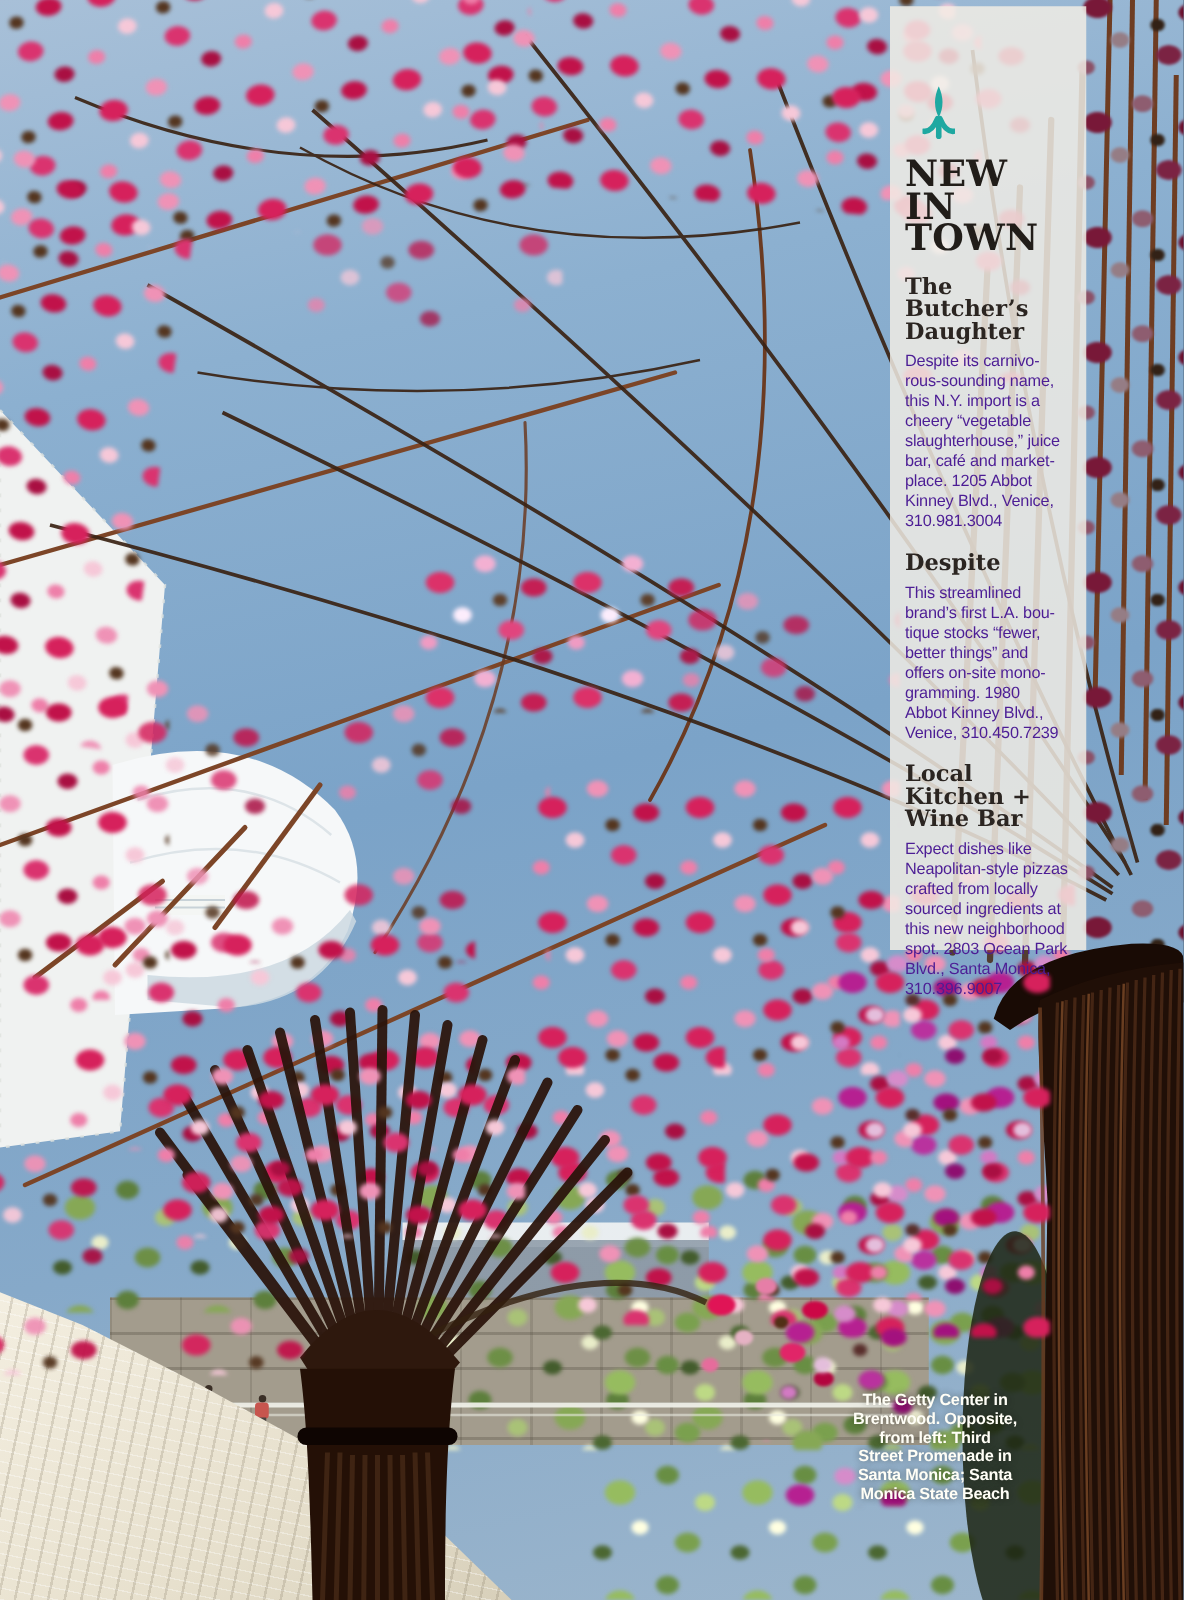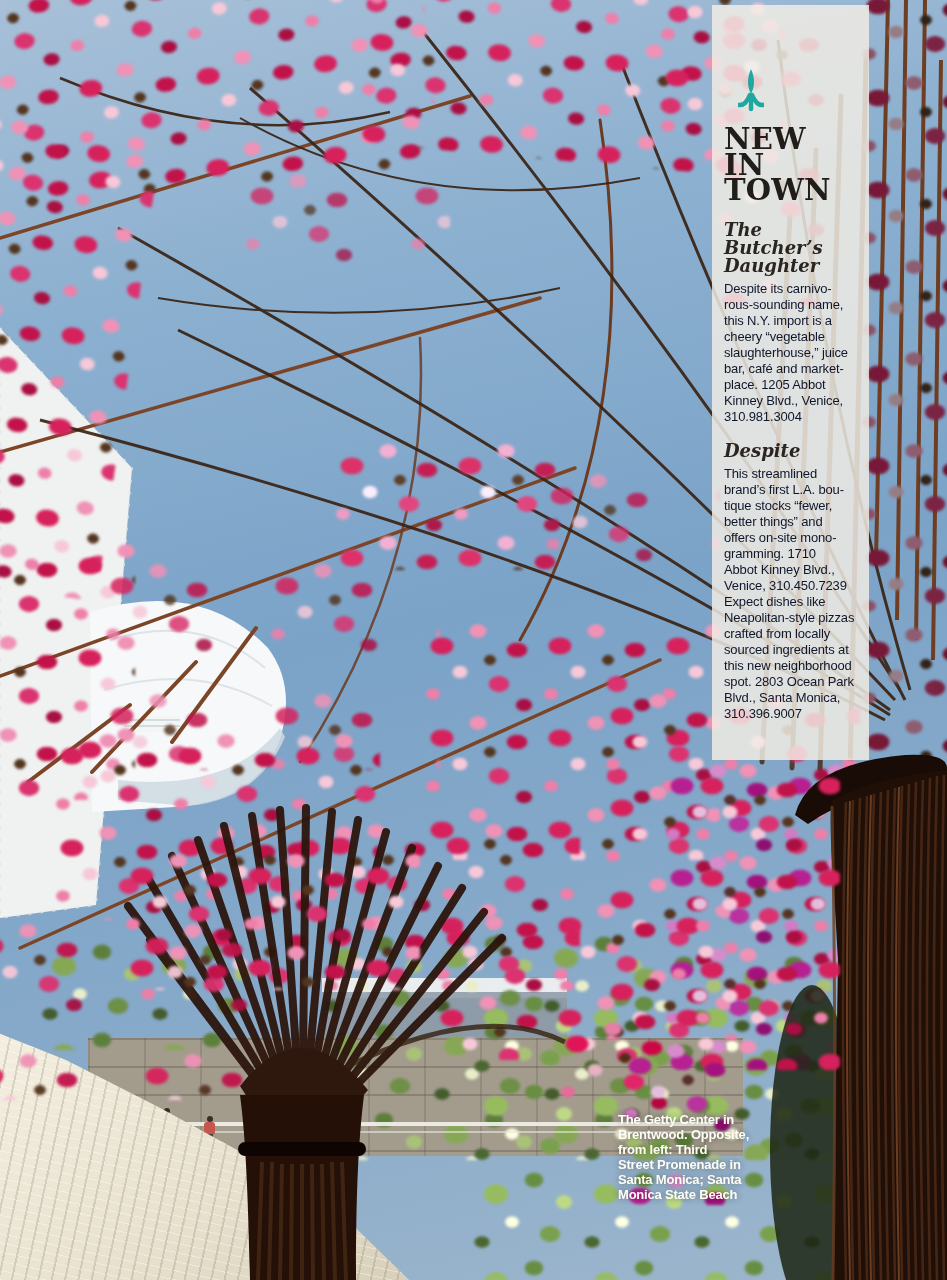--- a/index.html
+++ b/index.html
@@ -56,27 +56,27 @@
        radial-gradient(12px 9px at 12px 76px,#435c2c 60%,transparent 66%);}
   .gc.bright{filter:blur(1.8px) brightness(1.12);}
 
   
   .panel{left:712px;top:5px;width:157px;height:755px;box-sizing:border-box;
          padding:0 9px 0 12px;background:rgba(242,237,229,.84);}
   .panel h1{margin:14px 0 0 0;font-family:"DejaVu Serif","Liberation Serif",serif;
             font-weight:700;font-size:29px;line-height:25.5px;letter-spacing:.2px;
             color:#211d19;white-space:pre-line;}
   .panel h2{margin:17px 0 6px 0;font-family:"DejaVu Serif","Liberation Serif",serif;
-            font-weight:700;font-size:18px;line-height:18px;color:#2b2521;white-space:pre-line;font-style:italic;}
+            font-weight:700;font-size:18px;line-height:18px;color:#2b2521;white-space:pre-line;}
   .panel p{margin:0;font-size:13px;line-height:16px;letter-spacing:-.15px;
-           color:#0f172a;white-space:pre-line;}
+           color:#4c1d95;white-space:pre-line;}
   .splash{margin:64px 0 0 14px;display:block;}
 
   
-  .caption{right:69px;top:1112px;width:260px;text-align:left;color:#fffef6;
+  .caption{right:69px;top:1112px;width:260px;text-align:center;color:#fffef6;
            font-weight:700;font-size:13px;line-height:15px;letter-spacing:-.2px;
            white-space:pre-line;text-shadow:0 0 6px rgba(20,20,10,.45);}
 </style>
 </head>
 <body>
 
 <div class="page">
 
   <div class="abs sky"></div>
 
@@ -275,25 +275,27 @@
 Kinney Blvd., Venice,
 310.981.3004</p>
     </section>
     <section>
       <h2>Despite</h2>
       <p>This streamlined
 brand’s first L.A. bou-
 tique stocks “fewer,
 better things” and
 offers on-site mono-
-gramming. 1710
+gramming. 1980
 Abbot Kinney Blvd.,
 Venice, 310.450.7239</p>
     </section>
     <section>
+      <h2>Local Kitchen +
+Wine Bar</h2>
       <p>Expect dishes like
 Neapolitan-style pizzas
 crafted from locally
 sourced ingredients at
 this new neighborhood
 spot. 2803 Ocean Park
 Blvd., Santa Monica,
 310.396.9007</p>
     </section>
   </div>

